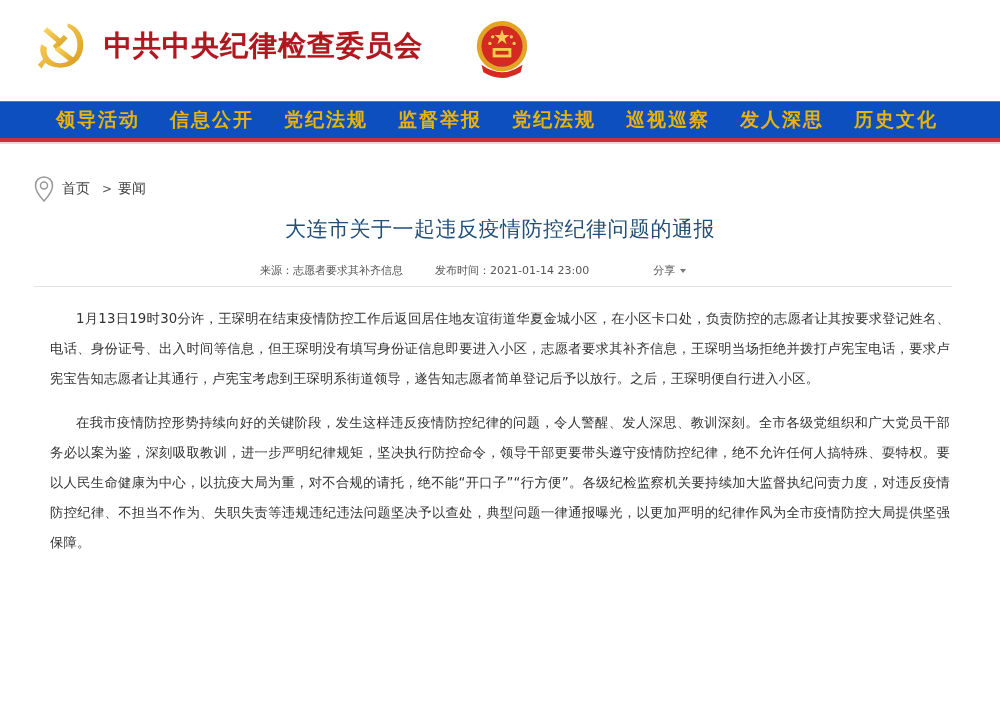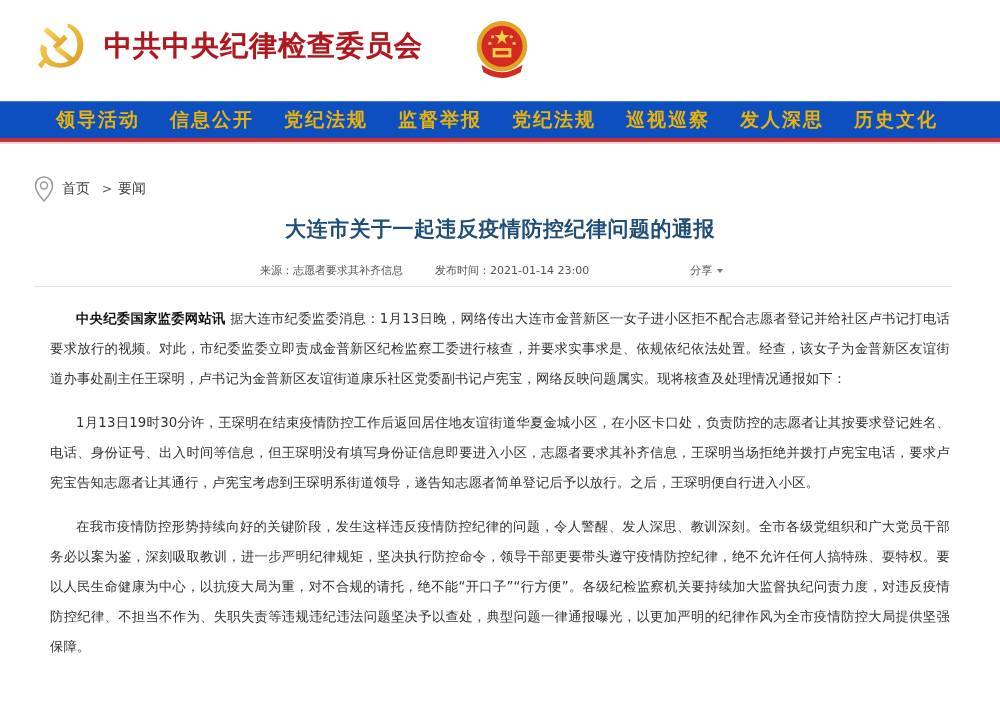--- a/index.html
+++ b/index.html
@@ -18,25 +18,25 @@
   .nav-underline { position: absolute; top: 138px; left: 0; width: 1000px; height: 4px; background: #c8323c; }
   .nav-underline2 { position: absolute; top: 142px; left: 0; width: 1000px; height: 2px; background: #f2d6d8; }
   .nav ul { list-style: none; display: flex; position: absolute; left: 56px; top: 5px; }
   .nav li { font-family: "DejaVu Serif", "Liberation Serif", serif; font-weight: bold; color: #eab308; font-size: 19px; letter-spacing: 2px; margin-right: 30px; cursor: pointer; white-space: nowrap; }
 
   .breadcrumb { position: absolute; top: 176px; left: 34px; display: flex; align-items: center; font-size: 14px; color: #444; }
   .breadcrumb .pin { width: 20px; height: 26px; margin-right: 8px; }
   .breadcrumb .sep { margin: 0 6px 0 12px; font-size: 12px; color: #555; }
   .breadcrumb a { color: #444; text-decoration: none; }
 
-  .title { position: absolute; top: 215px; left: 0; width: 1000px; text-align: center; font-size: 21px; font-weight: bold; color: #1f4e79; letter-spacing: 0.5px; }
+  .title { position: absolute; top: 215px; left: 0; width: 1000px; text-align: center; font-size: 21px; font-weight: normal; color: #1f4e79; letter-spacing: 0.5px; }
 
   .meta { position: absolute; top: 263px; left: 260px; font-size: 11px; color: #555; display: flex; align-items: center; }
   .meta .source { margin-right: 32px; }
-  .meta .share { margin-left: 101px; cursor: pointer; }
+  .meta .share { margin-left: 64px; cursor: pointer; }
   .meta .caret { display: inline-block; margin-left: 5px; width: 0; height: 0; border-left: 3px solid transparent; border-right: 3px solid transparent; border-top: 4px solid #777; vertical-align: middle; }
 
   .divider { position: absolute; top: 286px; left: 34px; width: 918px; height: 1px; background: #e3e3e3; }
 
   .article { position: absolute; top: 304px; left: 50px; width: 900px; font-size: 13.3px; line-height: 30px; color: #333; }
   .article p { text-indent: 26px; margin-bottom: 14px; text-align: justify; letter-spacing: 0.2px; }
   .article .lead { font-weight: bold; color: #111; }
 </style>
 </head>
 <body>
@@ -103,16 +103,15 @@
   <span class="source">来源：志愿者要求其补齐信息</span>
   <span>发布时间：2021-01-14 23:00</span>
   <span class="share">
     <span>分享</span><span class="caret"></span>
   </span>
 </div>
 
 <div class="divider"></div>
 
 <div class="article">
-  <p><span class="lead">中央纪委国家监委网站讯</span> <span>据大连市纪委监委消息：1月13日晚，网络传出大连市金普新区一女子进小区拒不配合志愿者登记并给社区卢书记打电话要求放行的视频。对此，市纪委监委立即责成金普新区纪检监察工委进行核查，并要求实事求是、依规依纪依法处置。经查，该女子为金普新区友谊街道办事处副主任王琛明，卢书记为金普新区友谊街道康乐社区党委副书记卢宪宝，网络反映问题属实。现将核查及处理情况通报如下：</span></p>
   <p>1月13日19时30分许，王琛明在结束疫情防控工作后返回居住地友谊街道华夏金城小区，在小区卡口处，负责防控的志愿者让其按要求登记姓名、电话、身份证号、出入时间等信息，但王琛明没有填写身份证信息即要进入小区，志愿者要求其补齐信息，王琛明当场拒绝并拨打卢宪宝电话，要求卢宪宝告知志愿者让其通行，卢宪宝考虑到王琛明系街道领导，遂告知志愿者简单登记后予以放行。之后，王琛明便自行进入小区。</p>
   <p>在我市疫情防控形势持续向好的关键阶段，发生这样违反疫情防控纪律的问题，令人警醒、发人深思、教训深刻。全市各级党组织和广大党员干部务必以案为鉴，深刻吸取教训，进一步严明纪律规矩，坚决执行防控命令，领导干部更要带头遵守疫情防控纪律，绝不允许任何人搞特殊、耍特权。要以人民生命健康为中心，以抗疫大局为重，对不合规的请托，绝不能“开口子”“行方便”。各级纪检监察机关要持续加大监督执纪问责力度，对违反疫情防控纪律、不担当不作为、失职失责等违规违纪违法问题坚决予以查处，典型问题一律通报曝光，以更加严明的纪律作风为全市疫情防控大局提供坚强保障。</p>
 </div>
 
 </body></html>

